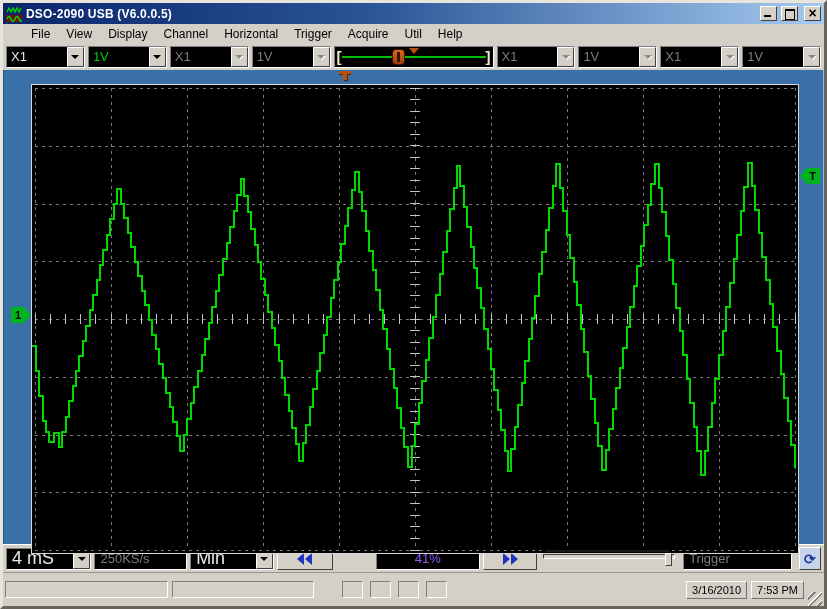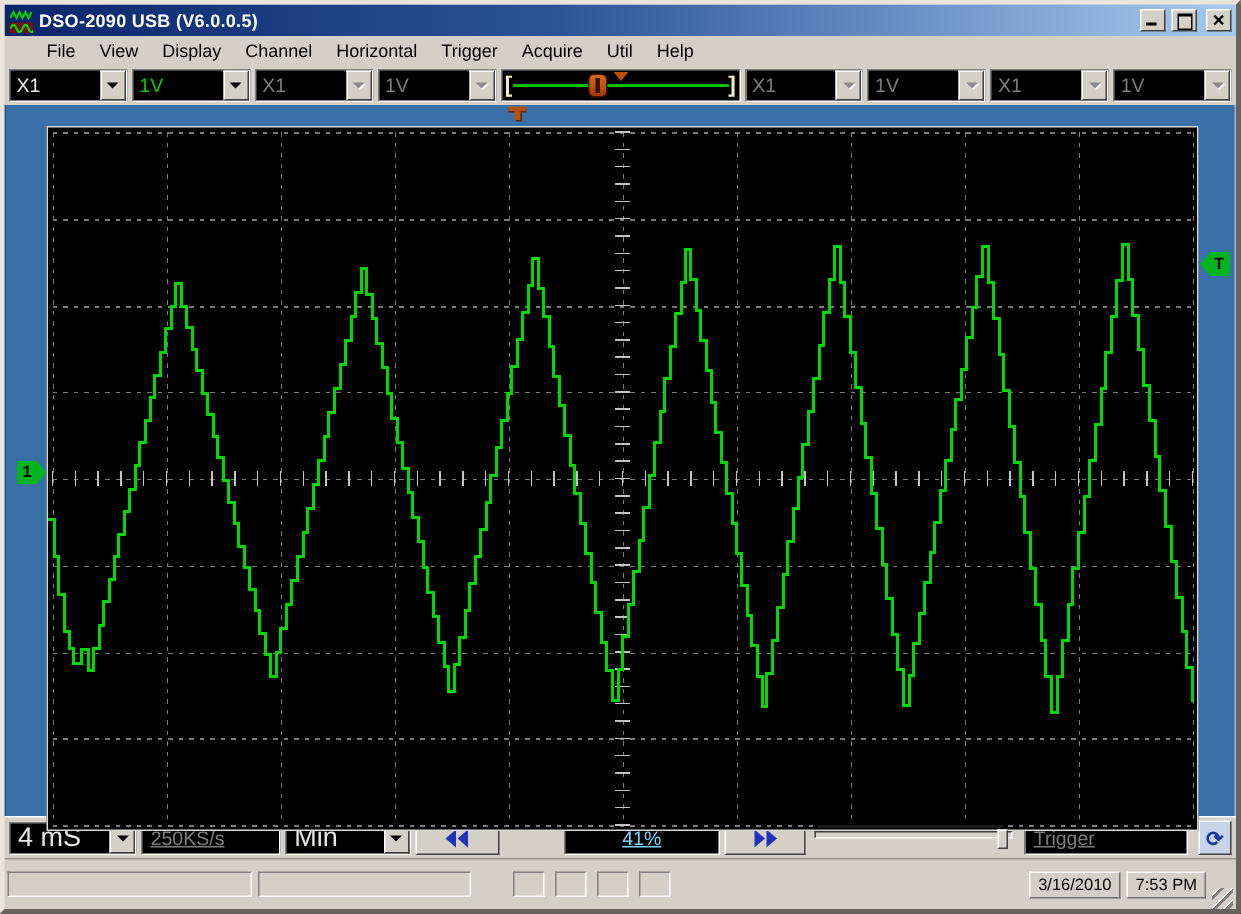--- a/index.html
+++ b/index.html
@@ -72,23 +72,23 @@
     clip-path:polygon(100% 0,35% 0,0 50%,35% 100%,100% 100%); }
 
   .trig-pos{ position:absolute; top:1px; width:12px; height:11px; }
   .trig-pos .tbar{ width:12px; height:3px; background:#b5500f; box-shadow:0 1px 0 #5a2404; }
   .trig-pos .tstem{ width:4px; height:6px; margin:0 auto; background:#b5500f; box-shadow:1px 1px 0 #5a2404; }
 
   
   .controlbar{ height:28px; display:flex; align-items:center; gap:3px; padding:0 3px;
     border-top:1px solid #fff; flex:none; }
   .bfield{ height:22px; background:#000; display:flex; align-items:center;
-    font-size:13px; color:#e8e8e8; padding:0 5px;text-decoration:underline; }
+    font-size:13px; color:#e8e8e8; padding:0 5px; }
   .bfield.dim{ color:#7d7d7d; }
-  .bfield.center{ justify-content:center; color:#7dd3fc;margin-left:40px; }
+  .bfield.center{ justify-content:center; color:#8b5cf6;margin-left:40px; }
   .bcombo{ display:flex; height:22px; background:#000; }
   .bcombo .field{ flex:1; display:flex; align-items:center; padding:0 5px; font-size:18px; color:#e8e8e8; }
   .nav-btn{ width:60px; height:22px; display:flex; align-items:center; justify-content:center; gap:0; }
   .chev{ width:0; height:0; border-top:6px solid transparent; border-bottom:6px solid transparent; }
   .chev.left{ border-right:7px solid #2233bb; margin-right:1px; }
   .chev.right{ border-left:7px solid #2233bb; margin-left:1px; }
 
   .tslider{ width:132px; height:18px; position:relative; margin-left:3px; flex:none; }
   .tslider .track{ position:absolute; left:0; right:0; top:4px; height:5px;
     border:1px solid; border-color:#404040 #fff #fff #404040; background:#d4d0c8; }

